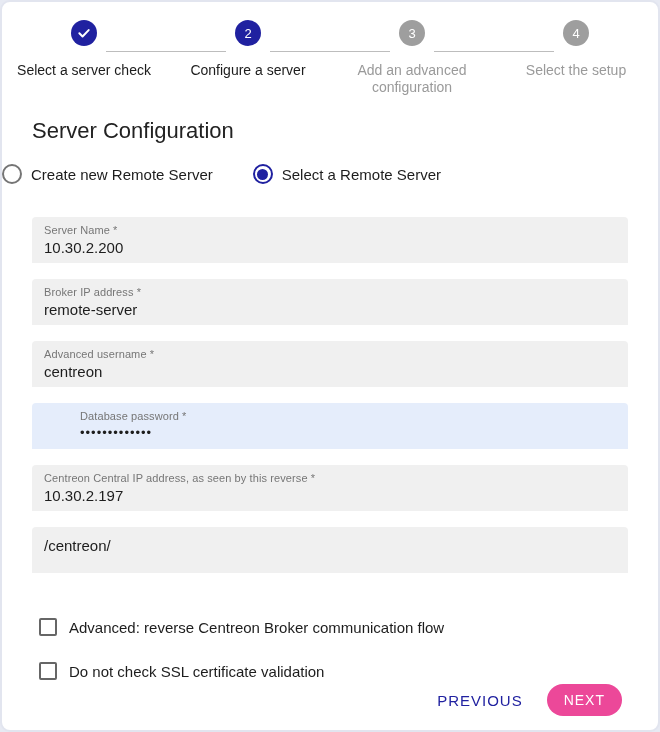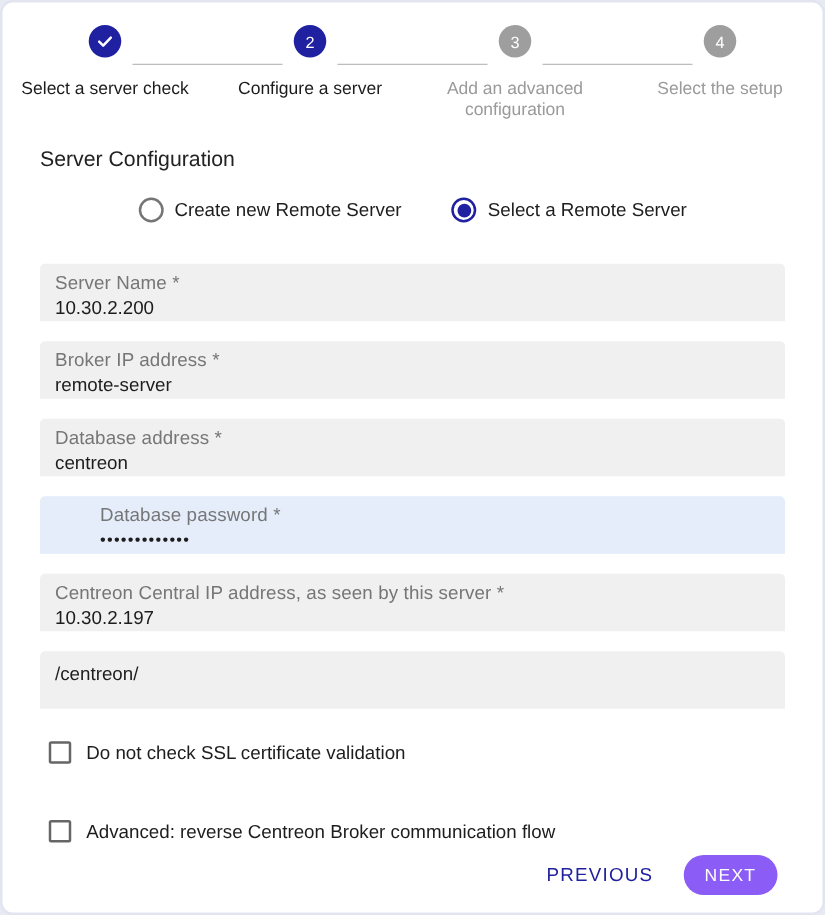--- a/index.html
+++ b/index.html
@@ -59,29 +59,28 @@
     max-width: 140px;
     color: #9a9a9a;
   }
   .step.completed .step-label,
   .step.active .step-label { color: #1c1c1c; }
   .check-icon svg { display: block; }
 
   
   .page-title {
     margin: 22px 30px 0 30px;
-    font-size: 17px;
+    font-size: 22px;
     font-weight: 400;
     color: #222222;
   }
 
   
   .radio-row {
     display: flex;
-    justify-content: center;
     gap: 40px;
     margin-top: 20px;
   }
   .radio-option {
     display: flex;
     align-items: center;
     gap: 9px;
     cursor: pointer;
   }
   .radio-outer {
@@ -108,21 +107,21 @@
   .fields { margin: 33px 30px 0 30px; }
   .field {
     height: 46px;
     background: #f0f0f0;
     border-radius: 4px 4px 0 0;
     padding: 7px 12px 0 12px;
     margin-bottom: 16px;
   }
   .field.focused { background: #e5edfb; padding-left: 48px; }
   .field-label {
-    font-size: 15px;
+    font-size: 11px;
     color: #767676;
     letter-spacing: 0.1px;
   }
   .field-input {
     display: block;
     width: 100%;
     border: none;
     outline: none;
     background: transparent;
     font-family: Liberation Sans, sans-serif;
@@ -166,21 +165,21 @@
     border: none;
     font-family: "Liberation Sans", sans-serif;
     font-size: 15px;
     font-weight: 400;
     letter-spacing: 1px;
     color: #2021a0;
     cursor: pointer;
     padding: 6px 2px;
   }
   .btn-primary {
-    background: #8b5cf6;
+    background: #ec4899;
     border: none;
     border-radius: 16px;
     font-family: "Liberation Sans", sans-serif;
     font-size: 14px;
     font-weight: 500;
     letter-spacing: 1px;
     color: #ffffff;
     padding: 8px 17px;
     cursor: pointer;
   }
@@ -238,43 +237,43 @@
   <div class="fields">
     <div class="field">
       <div class="field-label">Server Name *</div>
       <input class="field-input" type="text" value="10.30.2.200" style="">
     </div>
     <div class="field">
       <div class="field-label">Broker IP address *</div>
       <input class="field-input" type="text" value="remote-server" style="">
     </div>
     <div class="field">
-      <div class="field-label">Database address *</div>
+      <div class="field-label">Advanced username *</div>
       <input class="field-input" type="text" value="centreon" style="">
     </div>
     <div class="field focused">
       <div class="field-label">Database password *</div>
       <input class="field-input" type="text" value="•••••••••••••" style="">
     </div>
     <div class="field">
-      <div class="field-label">Centreon Central IP address, as seen by this server *</div>
+      <div class="field-label">Centreon Central IP address, as seen by this reverse *</div>
       <input class="field-input" type="text" value="10.30.2.197" style="">
     </div>
     <div class="field">
       <input class="field-input" type="text" value="/centreon/" style="">
     </div>
   </div>
 
+  <div class="checkbox-row second">
+    <span class="checkbox-box"></span>
+    <span class="checkbox-label">Advanced: reverse Centreon Broker communication flow</span>
+  </div>
   <div class="checkbox-row first">
     <span class="checkbox-box"></span>
     <span class="checkbox-label">Do not check SSL certificate validation</span>
   </div>
-  <div class="checkbox-row second">
-    <span class="checkbox-box"></span>
-    <span class="checkbox-label">Advanced: reverse Centreon Broker communication flow</span>
-  </div>
 
   <div class="actions">
     <button class="btn-text">PREVIOUS</button>
     <button class="btn-primary">NEXT</button>
   </div>
 
 </div>
 
 </body></html>

